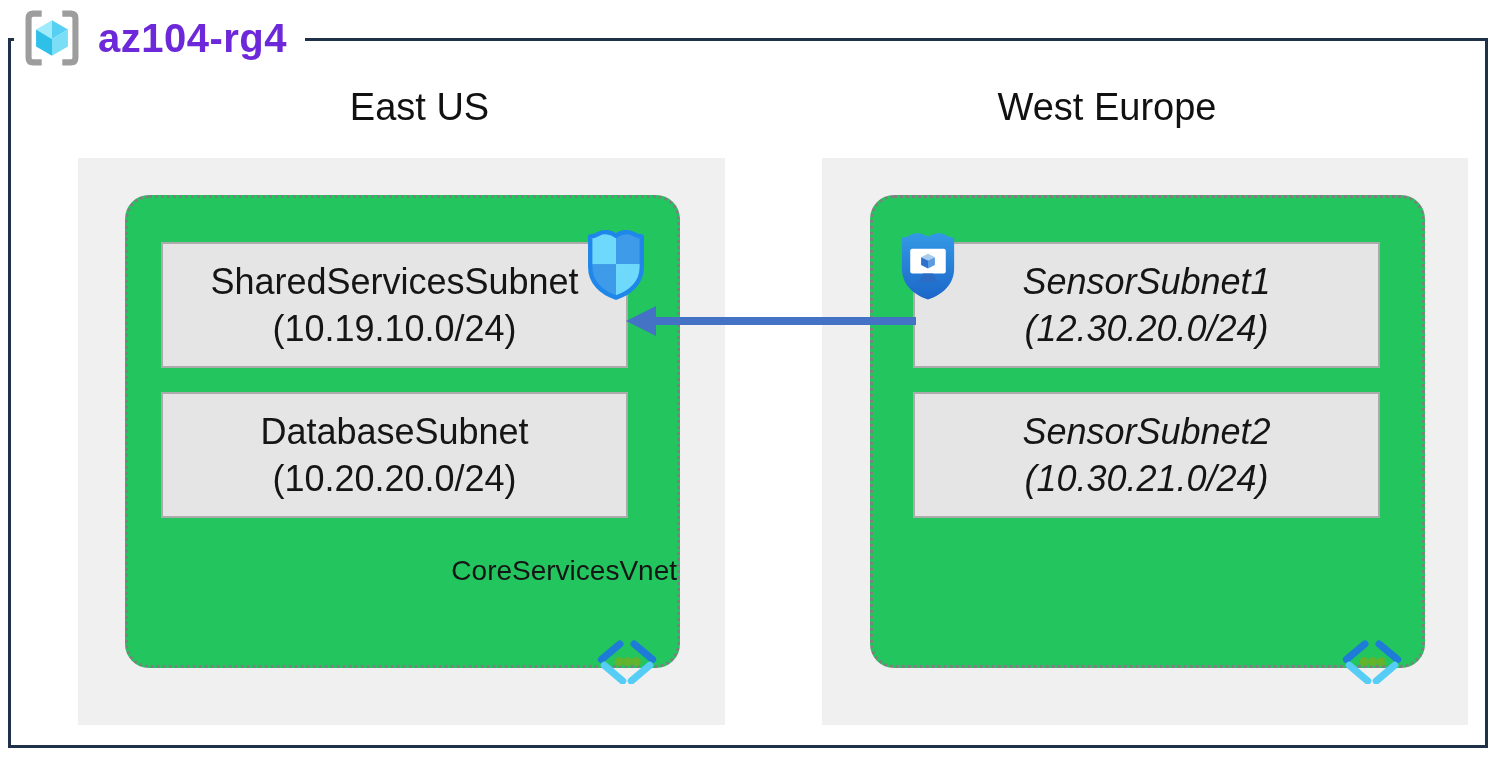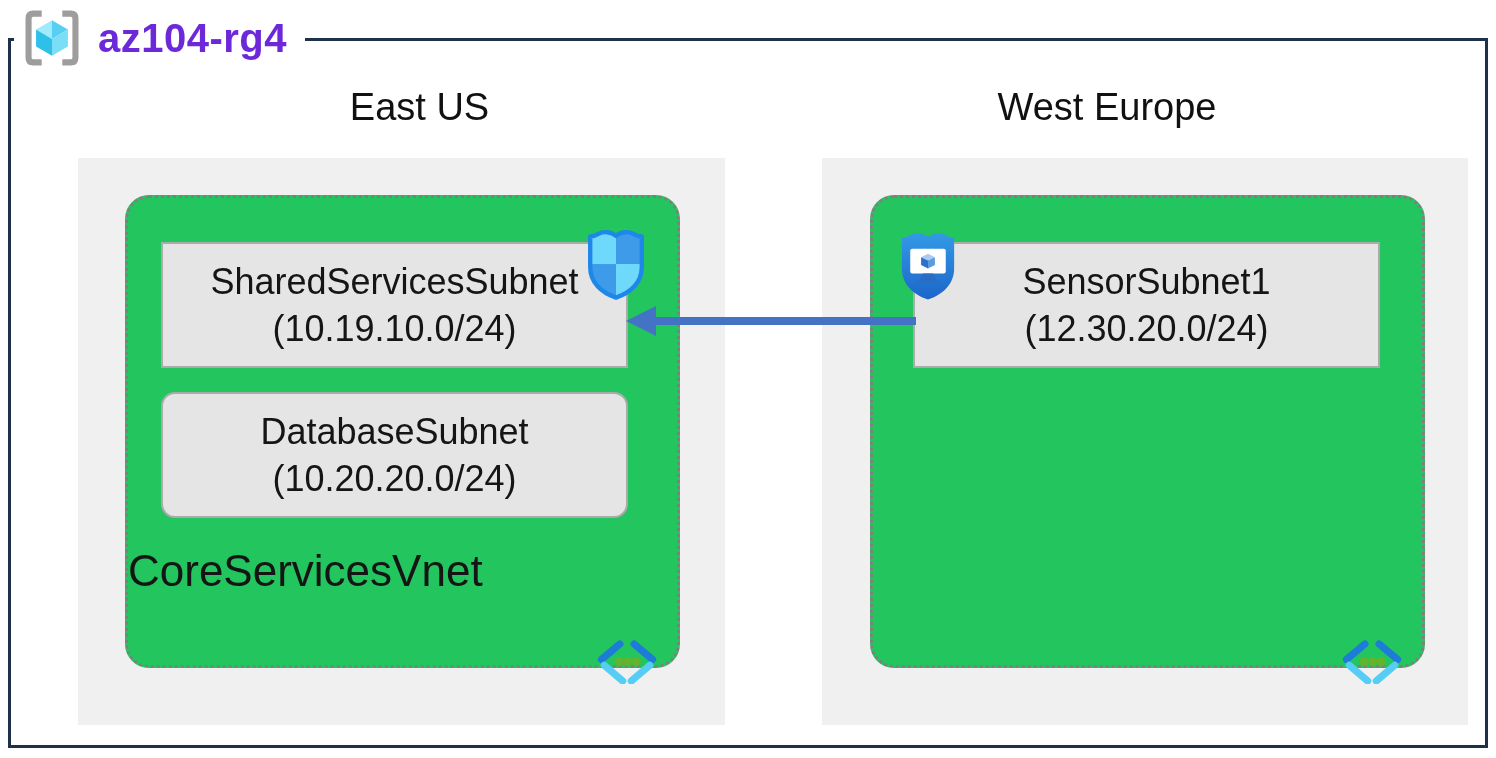--- a/index.html
+++ b/index.html
@@ -38,27 +38,27 @@
   #vnet-east{left:125px;}
   #vnet-west{left:870px;}
   
   .subnet{
     position:absolute;width:463px;height:122px;
     background:#e5e5e5;border:2px solid #ababab;
     display:flex;flex-direction:column;align-items:center;justify-content:center;
     font-size:36px;line-height:47px;text-align:center;color:#151515;
   }
   #vnet-east .subnet{left:33px;}
-  #vnet-west .subnet{left:40px;}
+  #vnet-west .subnet{left:40px;font-style:italic;}
   .subnet.s1{top:44px;}
-  .subnet.s2{top:194px;border-radius:14px;}
+  .subnet.s2{top:194px;}
   
   .vnet-label{
-    position:absolute;left:0;top:350px;width:100%;text-align:left;
-    font-size:44px;line-height:46px;color:#151515;
+    position:absolute;left:0;top:350px;width:100%;text-align:right;
+    font-size:28px;line-height:46px;color:#151515;
   }
   
   .vnet-icon{position:absolute;left:462px;top:440px;width:74px;height:46px;z-index:4;}
   
   .shield{position:absolute;z-index:5;}
   #nsg-shield{left:583px;top:229px;width:66px;height:72px;}
   #bastion-shield{left:896px;top:230px;width:64px;height:73px;}
   
   .arrow-svg{position:absolute;left:614px;top:300px;width:312px;height:44px;z-index:4;}
 </style>
@@ -106,20 +106,24 @@
     <circle cx="53" cy="33" r="6.5" fill="#63b32c"></circle>
     <circle cx="65" cy="33" r="6.5" fill="#63b32c"></circle>
   </svg>
 </div>
 
 <div class="vnet-box" id="vnet-west">
   <div class="subnet s1">
     <div>SensorSubnet1</div>
     <div>(12.30.20.0/24)</div>
   </div>
+  <div class="subnet s2">
+    <div>SensorSubnet2</div>
+    <div>(10.30.21.0/24)</div>
+  </div>
   <div class="vnet-label">
   </div>
   <svg class="vnet-icon" viewBox="0 0 104 64" aria-hidden="true">
     <path d="M42 8 L16 30" stroke="#1e7bd8" stroke-width="10" stroke-linecap="round" fill="none"></path>
     <path d="M20 38 L46 60" stroke="#55cdf4" stroke-width="10" stroke-linecap="round" fill="none"></path>
     <path d="M62 8 L88 30" stroke="#1e7bd8" stroke-width="10" stroke-linecap="round" fill="none"></path>
     <path d="M84 38 L58 60" stroke="#55cdf4" stroke-width="10" stroke-linecap="round" fill="none"></path>
     <circle cx="41" cy="33" r="6.5" fill="#63b32c"></circle>
     <circle cx="53" cy="33" r="6.5" fill="#63b32c"></circle>
     <circle cx="65" cy="33" r="6.5" fill="#63b32c"></circle>

